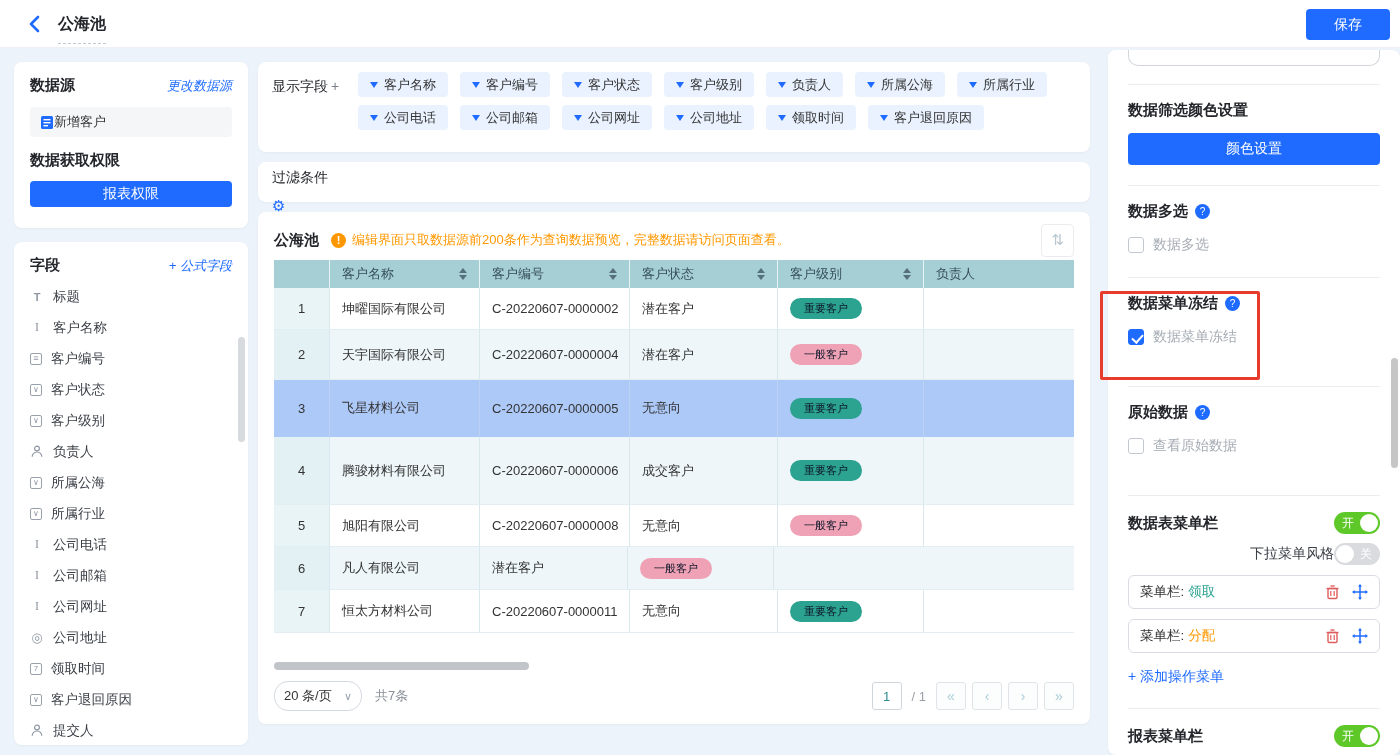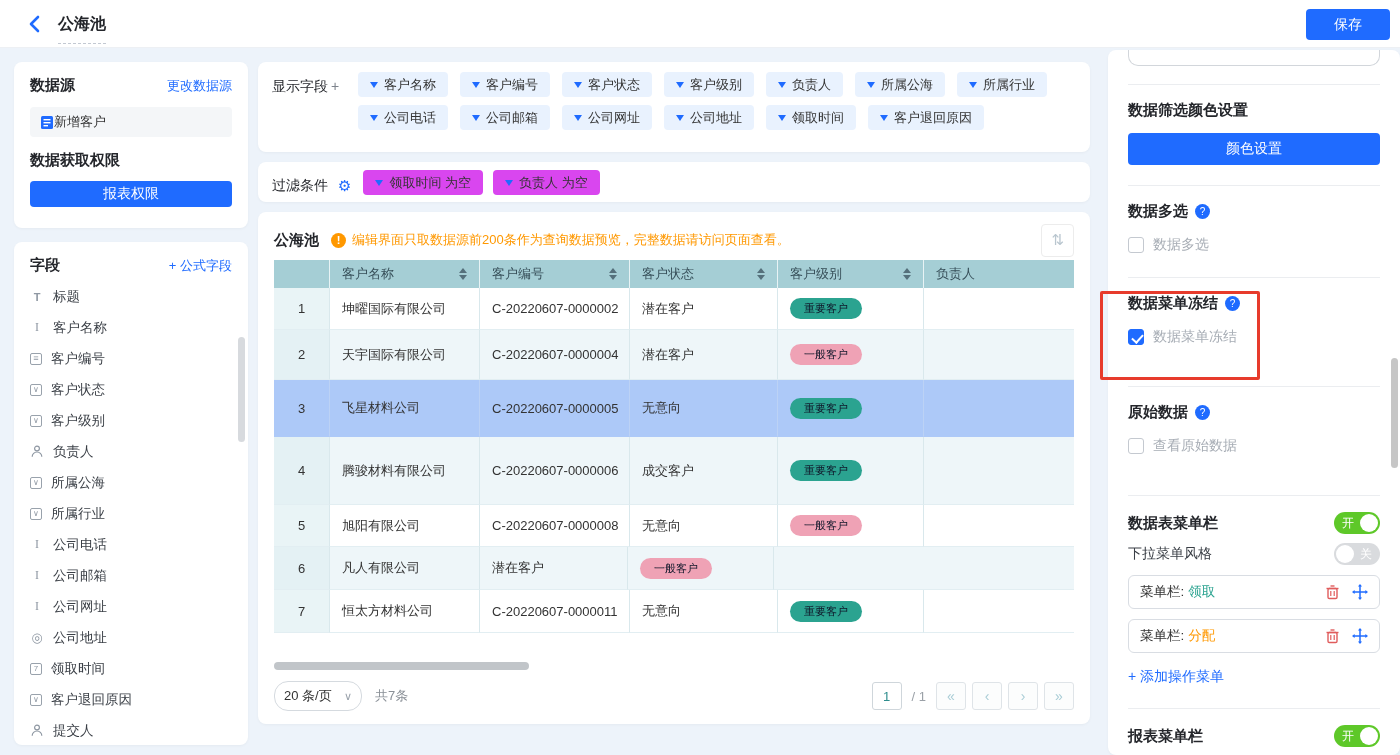--- a/index.html
+++ b/index.html
@@ -10,21 +10,21 @@
   
   .topbar { position:absolute; left:0; top:0; width:1400px; height:48px; background:#fff; border-bottom:1px solid #edf0f4; z-index:5; }
   .back { position:absolute; left:26px; top:14px; width:20px; height:20px; cursor:pointer; }
   .page-title { position:absolute; left:58px; top:14px; font-size:16px; font-weight:bold; color:#24262b; border-bottom:1px dashed #c3c9d2; padding-bottom:8px; }
   .save-btn { position:absolute; right:10px; top:9px; width:84px; height:31px; background:#1f6bff; color:#fff; font-size:14px; border:none; border-radius:4px; display:flex; align-items:center; justify-content:center; cursor:pointer; }
 
   
   .ds-card { left:14px; top:62px; width:234px; height:166px; padding:14px 16px; }
   .row-between { display:flex; justify-content:space-between; align-items:center; }
   .sec-title { font-size:15px; font-weight:bold; color:#24262b; }
-  .link { color:#1f6bff; font-size:13px; cursor:pointer; }
+  .link { color:#1f6bff; font-size:13px; cursor:pointer;font-style:italic; }
   .ds-item { margin-top:12px; height:30px; background:#f4f6f8; border-radius:4px; display:flex; align-items:center; padding:0 10px; font-size:13px; color:#333; }
   .perm-title { margin-top:14px; }
   .perm-btn { margin-top:11px; width:100%; height:26px; background:#1f6bff; color:#fff; border:none; border-radius:4px; font-size:14px; cursor:pointer; }
 
   .fields-card { left:14px; top:242px; width:234px; height:503px; padding:14px 16px 8px; overflow:hidden; }
   .field-list { margin-top:6px; }
   .field-item { display:flex; align-items:center; gap:9px; height:31px; font-size:13.5px; color:#3a3f46; cursor:pointer; }
   .fic { width:14px; height:14px; display:flex; align-items:center; justify-content:center; color:#8f98a3; flex:0 0 auto; }
   .fic.box { width:12px; height:12px; border:1px solid #99a2ac; border-radius:2px; }
   .fic.box.sel::after { content:"∨"; font-size:8px; line-height:1; }
@@ -37,21 +37,21 @@
 
   
   .disp-card { left:258px; top:62px; width:832px; height:90px; padding:10px 14px; display:flex; gap:8px; }
   .disp-label { flex:0 0 78px; padding-top:6px; font-size:14px; color:#24262b; }
   .plus { color:#7d838c; cursor:pointer; margin-left:3px; }
   .chip-wrap { display:flex; flex-wrap:wrap; gap:8px 12px; align-content:flex-start; }
   .chip { height:25px; background:#e9f2fe; border-radius:4px; display:inline-flex; align-items:center; padding:0 12px; gap:6px; font-size:13px; color:#333; cursor:pointer; }
   .chip.gray { background:#d946ef; }
   .tri { width:0; height:0; border-left:4.5px solid transparent; border-right:4.5px solid transparent; border-top:6px solid #1f6bff; }
 
-  .filter-card { left:258px; top:162px; width:832px; height:40px; padding:7px 14px; display:flex; align-items:flex-end; gap:10px; }
+  .filter-card { left:258px; top:162px; width:832px; height:40px; padding:7px 14px; display:flex; align-items:flex-start; gap:10px;flex-direction:column; }
   .filter-label { font-size:14px; color:#24262b; }
   .gear { color:#1f6bff; font-size:15px; cursor:pointer; margin-right:2px; }
 
   .table-card { left:258px; top:212px; width:832px; height:512px; padding:8px 16px 12px; display:flex; flex-direction:column; }
   .tbl-head { display:flex; align-items:center; gap:12px; height:40px; flex:0 0 auto; }
   .tbl-title { font-size:15px; font-weight:bold; color:#24262b; }
   .notice { display:flex; align-items:center; gap:6px; color:#ff9800; font-size:13px; flex:1; }
   .warn-ic { width:15px; height:15px; border-radius:50%; background:#ff9800; color:#fff; font-size:11px; font-weight:bold; display:flex; align-items:center; justify-content:center; flex:0 0 auto; }
   .sortbox { width:33px; height:33px; border:1px solid #ececec; border-radius:4px; display:flex; align-items:center; justify-content:center; color:#b9c6cf; font-size:15px; cursor:pointer; background:#fff; }
 
@@ -475,21 +475,21 @@
   </div>
   <div class="divider" style="margin-top:40px;"></div>
 
   <div class="sec">
     <div class="row-between">
       <span class="sec-title">数据表菜单栏</span>
       <span class="toggle on">
           <span>开</span>
         </span>
     </div>
-    <div class="row-between" style="margin-top:9px;">
+    <div class="row-between" style="margin-top:9px;justify-content:flex-end;">
       <span style="font-size:14px; color:#3a3f46;">下拉菜单风格</span>
       <span class="toggle off">
           <span>关</span>
         </span>
     </div>
 
     <div class="menu-box">
       <span>菜单栏:</span>
       <span class="menu-name teal">领取</span>
       <span class="mb-icons">

